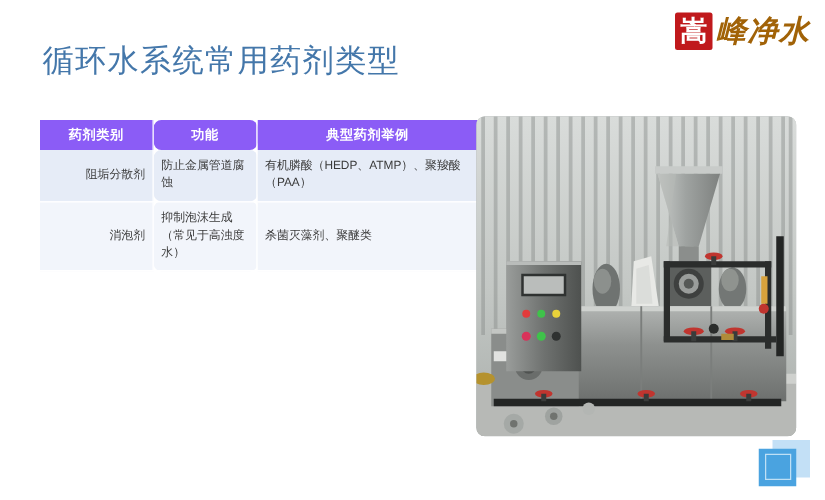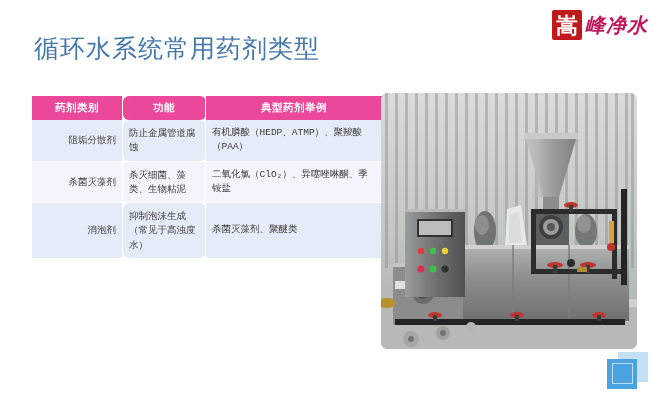--- a/index.html
+++ b/index.html
@@ -35,24 +35,24 @@
     font-family: "DejaVu Serif", "Liberation Serif", serif;
     font-weight: bold;
     font-size: 22px;
     line-height: 30px;
     text-align: center;
     letter-spacing: 0;
     overflow: hidden;
   }
   .logo-word {
     font-family: "DejaVu Serif", "Liberation Serif", serif;
-    font-size: 20px;
+    font-size: 24px;
     font-weight: bold;
     font-style: italic;
-    color: #be185d;
+    color: #a16207;
     letter-spacing: 1px;
     white-space: nowrap;
   }
 
   
   .page-title {
     position: absolute;
     left: 34px;
     top: 32px;
     font-size: 25px;
@@ -68,21 +68,21 @@
     left: 32px;
     top: 96px;
     width: 330px;
   }
   table.chem-table {
     border-collapse: collapse;
     width: 100%;
     table-layout: fixed;
   }
   table.chem-table th {
-    background: #ec4899;
+    background: #8b5cf6;
     color: #ffffff;
     font-size: 10.5px;
     font-weight: bold;
     padding: 5px 3px;
     text-align: center;
     border-right: 1.5px solid #ffffff;
     letter-spacing: 0.5px;
   }
   table.chem-table th:last-child { border-right: none; }
 
@@ -94,21 +94,21 @@
     border-bottom: 1.5px solid #ffffff;
     color: #3a3a3a;
     vertical-align: middle;
   }
   table.chem-table td:last-child { border-right: none; margin-left: 12px; }
   table.chem-table tbody tr:nth-child(odd) td  { background: #e6ecf7; }
   table.chem-table tbody tr:nth-child(even) td { background: #f2f5fb; }
 
   .col-cat  { width: 84px; text-align: right; }
   .col-fn   { width: 76px; text-align: left; border-radius: 6px; }
-  .col-ex   { width: 170px; text-align: left; font-family: Liberation Mono, monospace; }
+  .col-ex   { width: 170px; text-align: left; }
 
   
   .photo {
     position: absolute;
     left: 381px;
     top: 93px;
     width: 256px;
     height: 256px;
     border-radius: 7px;
     overflow: hidden;
@@ -168,25 +168,20 @@
         <th class="col-cat">药剂类别</th>
         <th class="col-fn">功能</th>
         <th class="col-ex">典型药剂举例</th>
       </tr>
     </thead>
     <tbody>
       <tr>
         <td class="col-cat">阻垢分散剂</td>
         <td class="col-fn">防止金属管道腐蚀</td>
         <td class="col-ex">有机膦酸（HEDP、ATMP）、聚羧酸（PAA）</td>
-      </tr>
-      <tr>
-        <td class="col-cat">杀菌灭藻剂</td>
-        <td class="col-fn">杀灭细菌、藻类、生物粘泥</td>
-        <td class="col-ex">二氧化氯（ClO₂）、异噻唑啉酮、季铵盐</td>
       </tr>
       <tr>
         <td class="col-cat">消泡剂</td>
         <td class="col-fn">抑制泡沫生成（常见于高浊度水）</td>
         <td class="col-ex">杀菌灭藻剂、聚醚类</td>
       </tr>
     </tbody>
   </table>
 </div>
 

